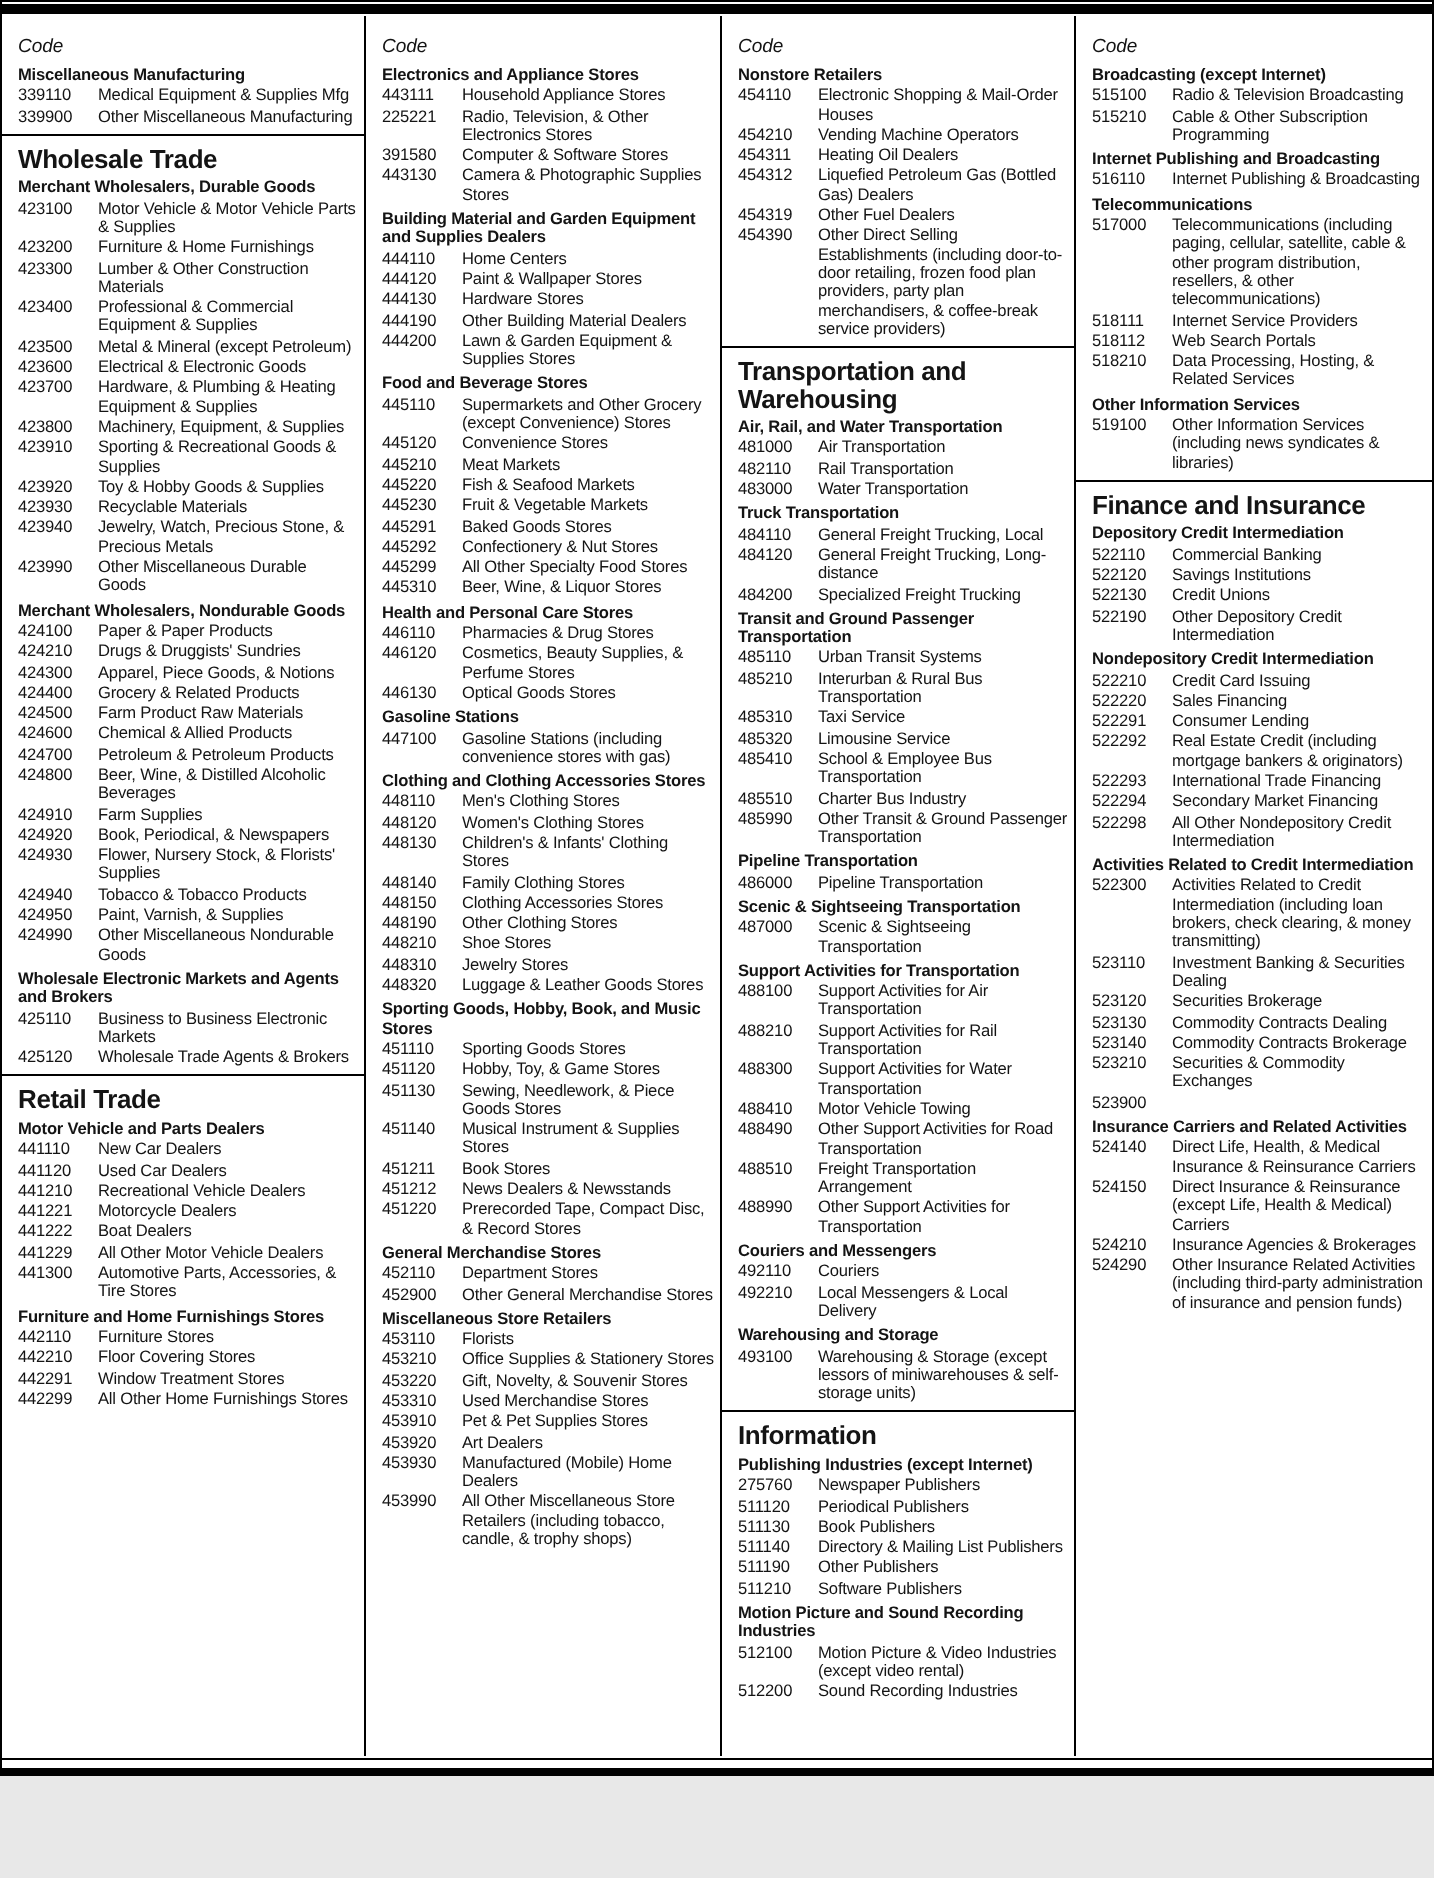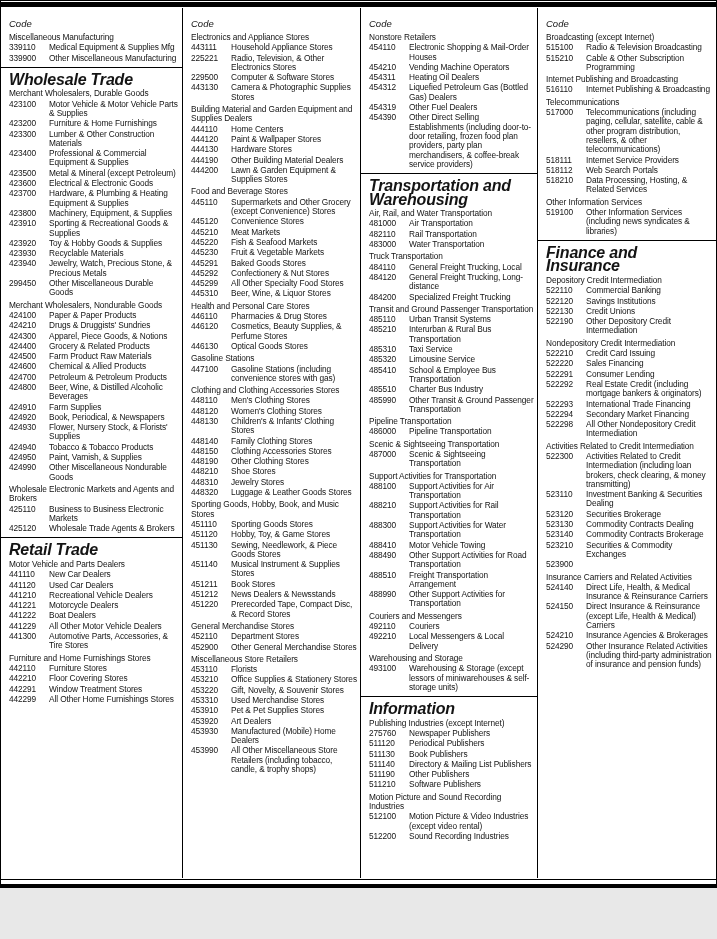--- a/index.html
+++ b/index.html
@@ -37,31 +37,30 @@
   .column:nth-child(3){flex:0 0 177px;}
   .column:nth-child(4){flex:1 1 auto;}
   .column + .column{border-left:1px solid #000;}
   .code-header{
     font-style:italic;
     font-size:9.5px;
     line-height:10px;
     margin:11px 0 4px 0;
   }
   .major-heading{
-    font-size:16px;
+    font-size:13px;
     line-height:13.5px;
     font-weight:bold;
     letter-spacing:-0.2px;
     margin:0 0 3px 0;
-    font-style:italic;
   }
   .sub-heading{
     font-size:8.3px;
     line-height:9.3px;
-    font-weight:normal;
+    font-weight:bold;
     letter-spacing:-0.1px;
     margin:3px 0 1px 0;
   }
   .section-rule{
     height:1px;background:#000;
     margin:4px -3px 5px -8px;
   }
   .entry{
     display:flex;
     font-size:8.3px;
@@ -134,21 +133,21 @@
         </div>
         <div class="entry">
           <span class="entry-code">423930</span>
           <span class="entry-desc">Recyclable Materials</span>
         </div>
         <div class="entry">
           <span class="entry-code">423940</span>
           <span class="entry-desc">Jewelry, Watch, Precious Stone, &amp; Precious Metals</span>
         </div>
         <div class="entry">
-          <span class="entry-code">299450</span>
+          <span class="entry-code">423990</span>
           <span class="entry-desc">Other Miscellaneous Durable Goods</span>
         </div>
         <div class="sub-heading">Merchant Wholesalers, Nondurable Goods</div>
         <div class="entry">
           <span class="entry-code">424100</span>
           <span class="entry-desc">Paper &amp; Paper Products</span>
         </div>
         <div class="entry">
           <span class="entry-code">424210</span>
           <span class="entry-desc">Drugs &amp; Druggists' Sundries</span>
@@ -264,21 +263,21 @@
         <div class="sub-heading">Electronics and Appliance Stores</div>
         <div class="entry">
           <span class="entry-code">443111</span>
           <span class="entry-desc">Household Appliance Stores</span>
         </div>
         <div class="entry">
           <span class="entry-code">225221</span>
           <span class="entry-desc">Radio, Television, &amp; Other Electronics Stores</span>
         </div>
         <div class="entry">
-          <span class="entry-code">229500</span>
+          <span class="entry-code">391580</span>
           <span class="entry-desc">Computer &amp; Software Stores</span>
         </div>
         <div class="entry">
           <span class="entry-code">443130</span>
           <span class="entry-desc">Camera &amp; Photographic Supplies Stores</span>
         </div>
         <div class="sub-heading">Building Material and Garden Equipment and Supplies Dealers</div>
         <div class="entry">
           <span class="entry-code">444110</span>
           <span class="entry-desc">Home Centers</span>

